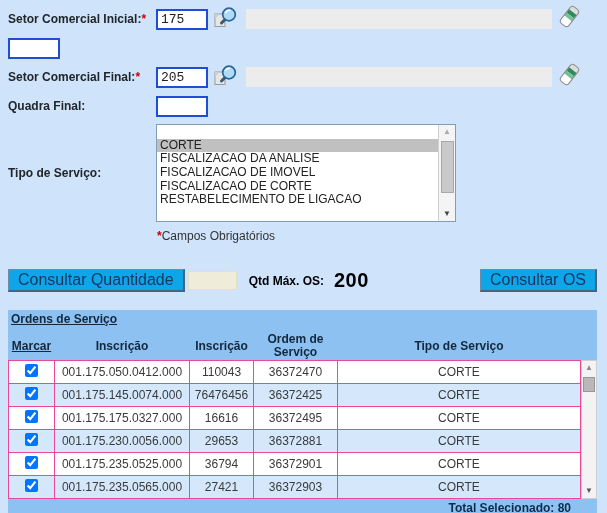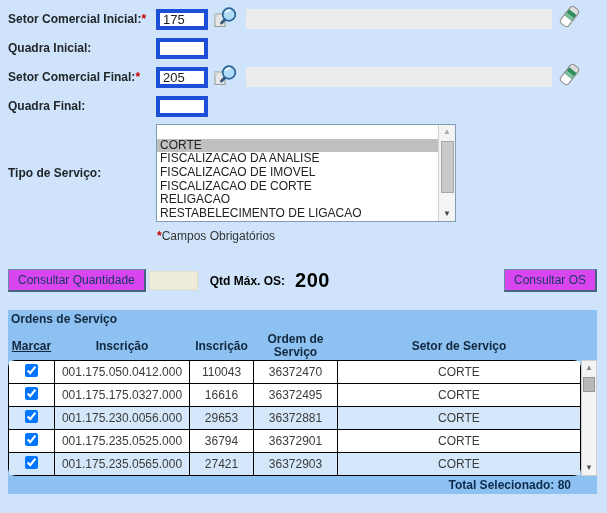--- a/index.html
+++ b/index.html
@@ -12,22 +12,22 @@
     overflow:hidden;
   }
   .page { width:607px; height:513px; padding-top:8px; position:relative; }
 
   
   .frow { display:flex; align-items:center; height:22px; margin:0 0 7px 8px; }
   .frow.list-row { height:98px; align-items:center; margin-bottom:4px; }
   .flabel { width:148px; font-weight:bold; color:#21262b; flex:0 0 148px; }
   .req { color:#cc0000; font-weight:bold; }
   .txt {
-    width:52px; height:21px; border:4px solid #1d4ed8; background:#fff;
-    font-family:Liberation Sans, sans-serif; font-size:13px; padding:0 3px; color:#222;
+    width:52px; height:21px; border:2px solid #1d4ed8; background:#fff;
+    font-family:Liberation Mono, monospace; font-size:13px; padding:0 3px; color:#222;
   }
   .lookup { margin-left:5px; cursor:pointer; flex:0 0 auto; }
   .graybar { flex:1; height:20px; background:#ececec; margin-left:7px; margin-right:6px; }
   .eraser { margin-right:26px; cursor:pointer; flex:0 0 auto; }
 
   
   .listbox {
     position:relative; width:300px; height:98px; background:#fff;
     border:1px solid #7f9db9; overflow:hidden;
   }
@@ -41,41 +41,41 @@
   .sb-arrow { height:14px; width:100%; text-align:center; font-size:8px; line-height:14px; }
   .lb-sb .up { color:#aaaaaa; }
   .lb-sb .dn { color:#444; margin-top:auto; }
   .lb-thumb { width:13px; height:52px; background:#c9c9c9; border:1px solid #a8a8a8; margin-top:2px; }
 
   .req-note { margin:7px 0 0 157px; color:#333; }
 
   
   .actions { display:flex; align-items:center; margin:26px 10px 0 8px; height:23px; }
   .btn {
-    font-family:"Liberation Sans",sans-serif; font-size:12px; color:#14375e;
-    background:#d946ef; border:1px solid #6f8cab;
+    font-family:"Liberation Sans",sans-serif; font-size:16px; color:#14375e;
+    background:#0ea5e9; border:1px solid #6f8cab;
     border-right:2px solid #48637f; border-bottom:2px solid #48637f;
     height:23px; padding:0 9px; cursor:pointer;
   }
   .qty-box { width:49px; height:19px; background:#f0ecda; border:1px solid #e3dfc9; margin-left:3px; }
   .qtd-label { font-weight:bold; color:#000; margin-left:12px; }
   .qtd-value { font-weight:bold; color:#000; font-size:20px; margin-left:10px; letter-spacing:0.5px; }
   .spacer { flex:1; }
 
   
   .tbl { width:589px; margin:18px 0 0 8px; }
   .tbl-title { height:17px; background:#8cc1f1; font-weight:bold; color:#13283e;
-    padding:2px 0 0 3px; line-height:15px; }
+    padding:2px 0 0 3px; line-height:15px;text-decoration:underline; }
   .tbl-header { height:33px; background:#8cc1f1; display:flex; align-items:flex-end; }
   .hdr-table, .body-table { border-collapse:separate; border-spacing:1px; table-layout:fixed; width:573px; }
   .hdr-table td { text-align:center; font-weight:bold; color:#13283e; background:transparent;
     padding:0; line-height:13px; }
   .hdr-table a { color:#13283e; text-decoration:underline; cursor:pointer; }
   .body-wrap { display:flex; background:#8cc1f1; }
-  .body-table { background:#000000;border-radius:8px; }
+  .body-table { background:#ec4899; }
   .body-table td { height:22px; padding:0; text-align:center; color:#3a3a3a; font-size:12px;
     overflow:hidden; white-space:nowrap; }
   tr.even td { background:#ffffff; }
   tr.alt td { background:#d5e8fb; }
   .body-table input[type=checkbox]{ width:13px; height:13px; cursor:pointer; }
 
   .tbl-sb { width:16px; background:#f3f3f3; border:1px solid #cfcfcf;
     display:flex; flex-direction:column; align-items:center; }
   .tbl-sb .up { color:#8a8a8a; }
   .tbl-sb .dn { color:#555; margin-top:auto; }
@@ -116,21 +116,20 @@
         <rect x="6.5" y="7" width="10" height="4.2" fill="#2e8b5c"></rect>
         <rect x="6.5" y="11.2" width="10" height="3.6" fill="#74bf95"></rect>
       </g>
       <rect x="6.5" y="2" width="10" height="21" rx="3.2" fill="none" stroke="#8a8a8a" stroke-width="1"></rect>
     </g>
   </svg>
 </span>
   </div>
 
   <div class="frow">
-    <span class="flabel"><span>Quadra Inicial:</span><span class="req"></span></span>
     <input class="txt" value="" style="">
   </div>
 
   <div class="frow">
     <span class="flabel"><span>Setor Comercial Final:</span><span class="req">*</span></span>
     <input class="txt" value="205" style="">
     <span class="lookup icon-slot">
   <svg width="26" height="24" viewBox="0 0 26 24">
     <rect x="2" y="8" width="10" height="12.5" fill="#e6e6e6" stroke="#9a9a9a" stroke-width="1"></rect>
     <path d="M2 8 L7 8 L2 13 Z" fill="#cfcfcf"></path>
@@ -167,21 +166,20 @@
 
   <div class="frow list-row">
     <span class="flabel">Tipo de Serviço:</span>
     <div class="listbox">
       <div class="lb-options">
           <div class="lb-option">&nbsp;</div>
           <div class="lb-option selected">CORTE</div>
           <div class="lb-option">FISCALIZACAO DA ANALISE</div>
           <div class="lb-option">FISCALIZACAO DE IMOVEL</div>
           <div class="lb-option">FISCALIZACAO DE CORTE</div>
-          <div class="lb-option">RELIGACAO</div>
           <div class="lb-option">RESTABELECIMENTO DE LIGACAO</div>
         </div>
       <div class="lb-sb">
         <div class="sb-arrow up">▲</div>
         <div class="lb-thumb"></div>
         <div class="sb-arrow dn">▼</div>
       </div>
     </div>
   </div>
 
@@ -207,21 +205,21 @@
             <col style="width:63px">
             <col style="width:83px">
             <col>
           </colgroup>
         <tbody>
             <tr>
           <td><a>Marcar</a></td>
           <td>Inscrição</td>
           <td>Inscrição</td>
           <td>Ordem de Serviço</td>
-          <td>Setor de Serviço</td>
+          <td>Tipo de Serviço</td>
         </tr>
       </tbody>
         </table>
     </div>
 
     <div class="body-wrap">
       <table class="body-table">
         <colgroup>
             <col style="width:45px">
             <col style="width:134px">
@@ -230,20 +228,27 @@
             <col>
           </colgroup>
         <tbody>
             <tr class="even">
     <td><input type="checkbox" checked="" style=""></td>
     <td>001.175.050.0412.000</td>
     <td>110043</td>
     <td>36372470</td>
     <td>CORTE</td>
   </tr>
+            <tr class="alt">
+    <td><input type="checkbox" checked="" style=""></td>
+    <td>001.175.145.0074.000</td>
+    <td>76476456</td>
+    <td>36372425</td>
+    <td>CORTE</td>
+  </tr>
             <tr class="even">
     <td><input type="checkbox" checked="" style=""></td>
     <td>001.175.175.0327.000</td>
     <td>16616</td>
     <td>36372495</td>
     <td>CORTE</td>
   </tr>
             <tr class="alt">
     <td><input type="checkbox" checked="" style=""></td>
     <td>001.175.230.0056.000</td>

